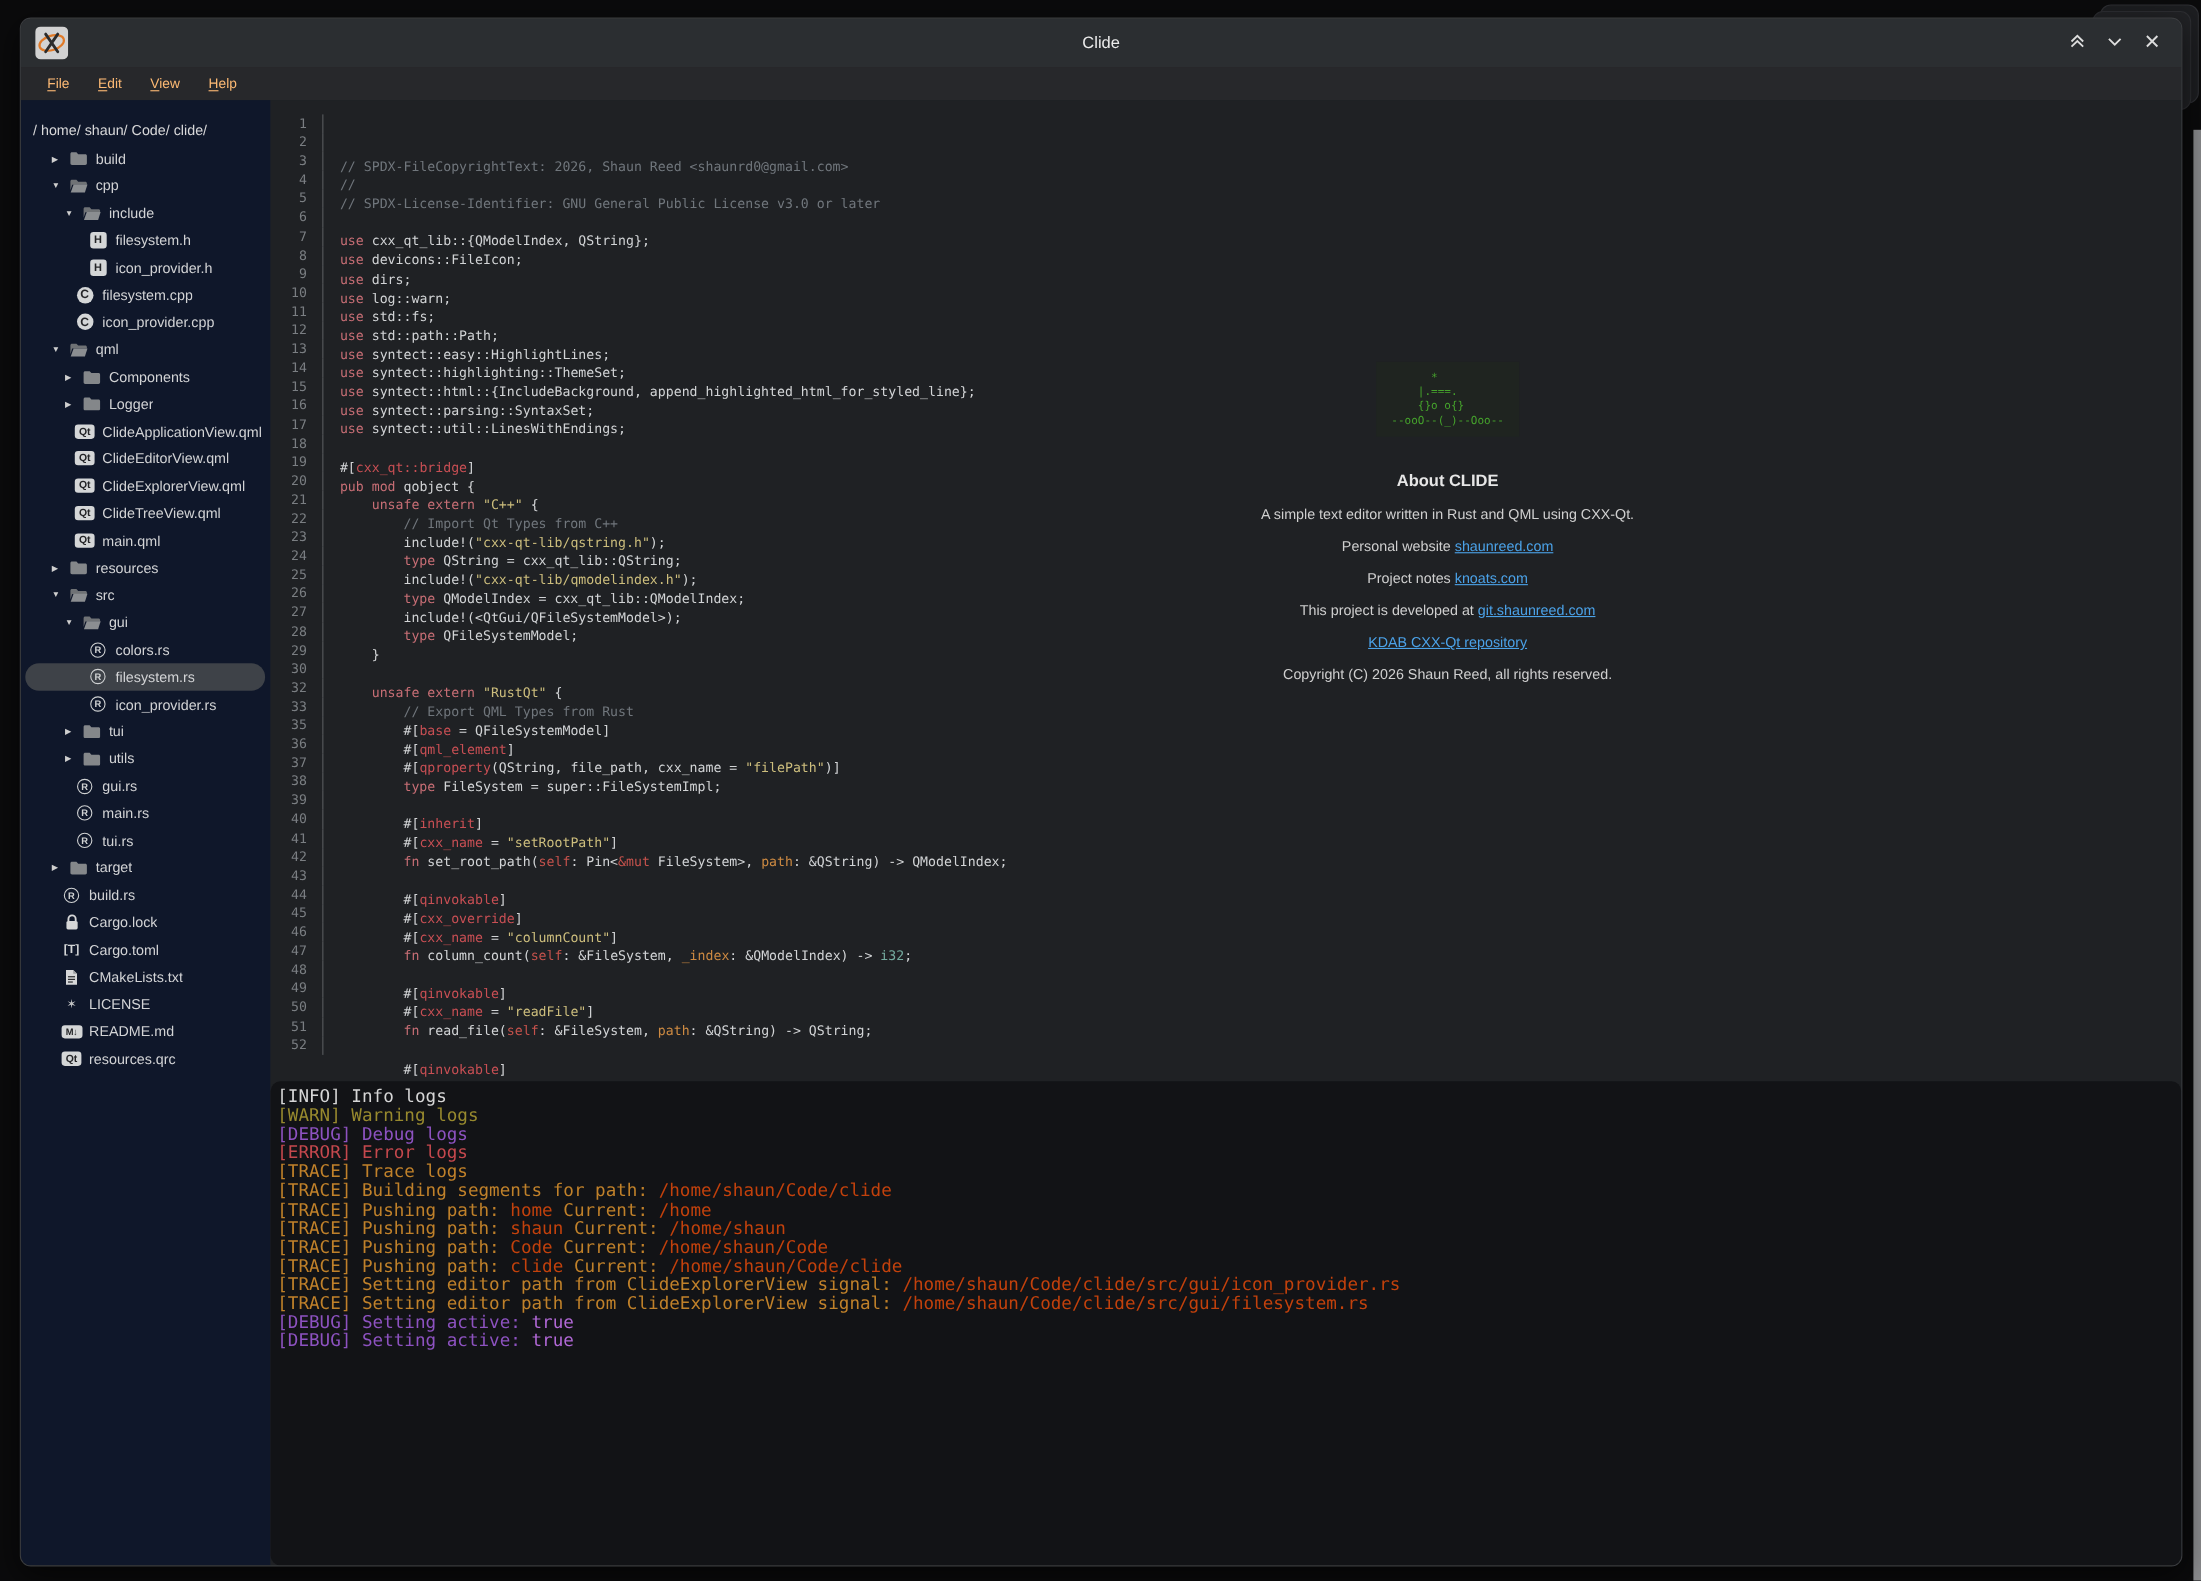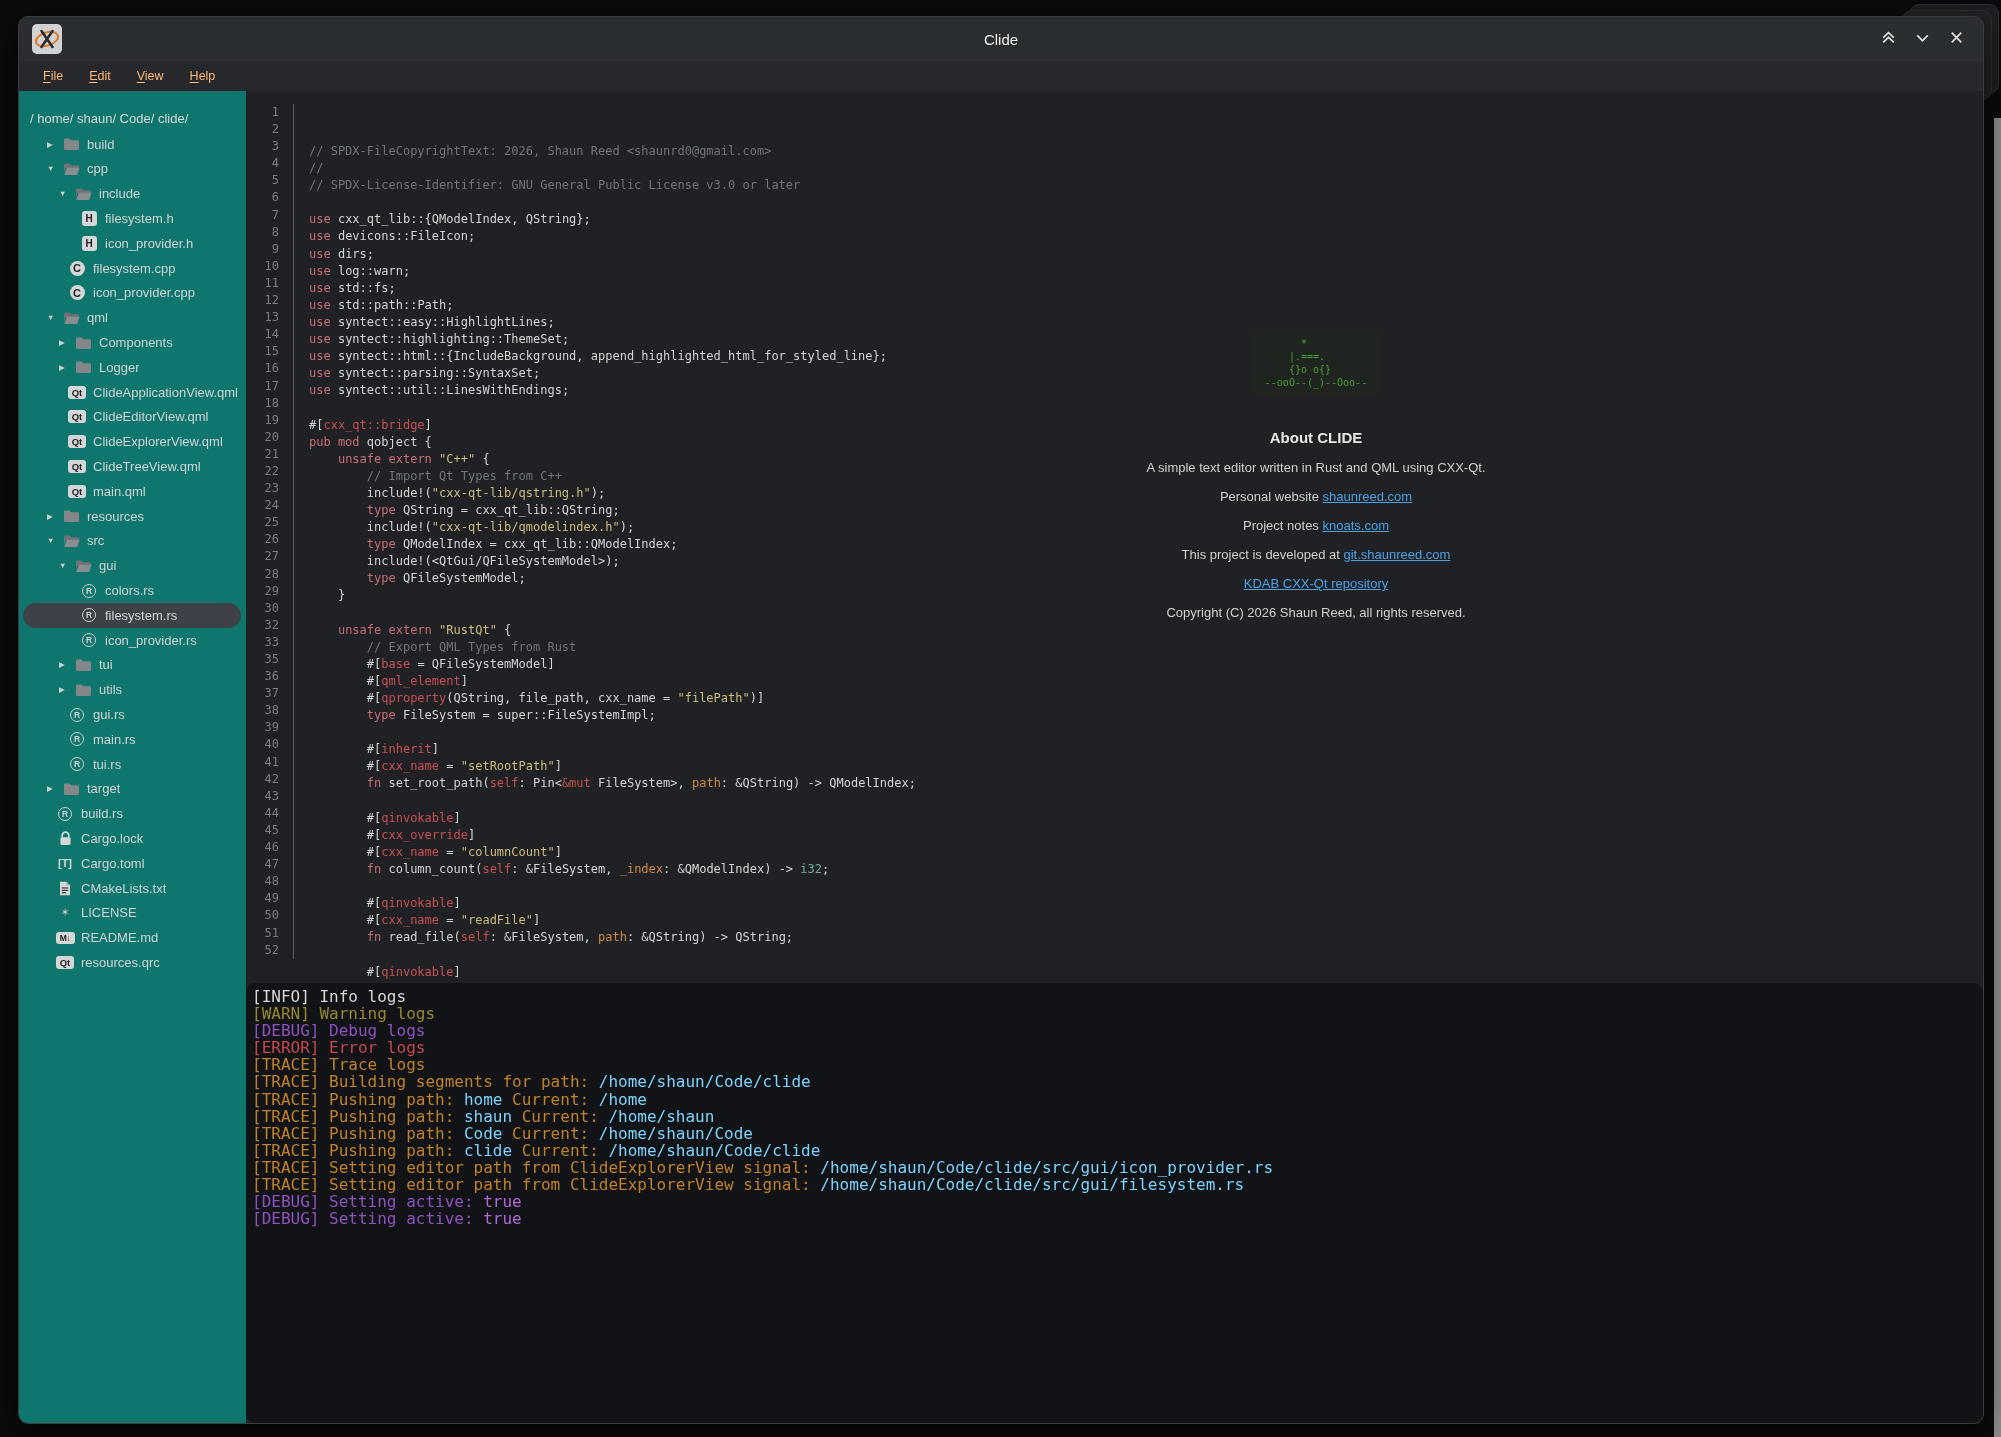--- a/index.html
+++ b/index.html
@@ -26,21 +26,21 @@
 
   
   .menubar { height:30px; background:#27282b; display:flex; align-items:center; padding-left:6px; }
   .menu-item { padding:3px 8px; font-size:12.5px; color:#fdba74;margin-left:10px; }
   .menu-item .mn { text-decoration:underline; text-underline-offset:2px; }
 
   
   .content { position:absolute; top:74px; left:0; right:0; bottom:0; display:flex; }
 
   
-  .sidebar { width:227px; flex:none; background:#0f766e; overflow:hidden; padding-top:16px; }
+  .sidebar { width:227px; flex:none; background:#0f172a; overflow:hidden; padding-top:16px; }
   .rootpath { height:24.8px; line-height:24.8px; padding-left:11px; font-size:13px; color:#d8d8d9;
               white-space:nowrap; overflow:hidden; }
   .trow { display:flex; align-items:center; height:24.8px; font-size:13px; color:#d2d3d5;
           margin:0 5px 0 4px; border-radius:13px; white-space:nowrap; overflow:hidden; }
   .trow.sel { background:#3e4248; }
   .arrow { width:14px; flex:none; font-size:7.5px; color:#cfcfcf; display:inline-flex; align-items:center; }
   .ticon { width:20px; flex:none; display:inline-flex; justify-content:center; align-items:center; margin-right:6px; }
   .tlabel { overflow:hidden; }
   .b-h,.b-qt,.b-md { display:inline-flex; align-items:center; justify-content:center;
         background:#d4d6d7; color:#232427; border-radius:3px; font-weight:bold; }
@@ -75,21 +75,21 @@
   .about h3 { font-size:15px; color:#e6e6e6; margin-bottom:14px; }
   .aline { font-size:13px; line-height:16px; color:#cfcfcf; margin-bottom:13px; }
   .aline a { color:#4ba2e8; }
 
   
   .logpanel { flex:1; background:#121316; border-radius:9px; overflow:hidden;
               padding:5px 0 0 6px; }
   .lgline { height:17.1px; line-height:17.1px; font-family:"DejaVu Sans Mono", monospace;
             font-size:16px; white-space:pre; }
   .lg-info{color:#d6d6d6} .lg-warn{color:#97892e} .lg-debug{color:#8d52c0} .lg-error{color:#c4484d}
-  .lg-trace{color:#c0812a} .lg-traceVal{color:#7dd3fc} .lg-debugVal{color:#b168d6}
+  .lg-trace{color:#c0812a} .lg-traceVal{color:#c2410c} .lg-debugVal{color:#b168d6}
 </style>
 </head>
 <body>
 
 <div id="ghost1" class="ghost"></div>
 <div id="ghost2" class="ghost"></div>
 <div id="edge-strip"></div>
 
 <div id="window">
 

